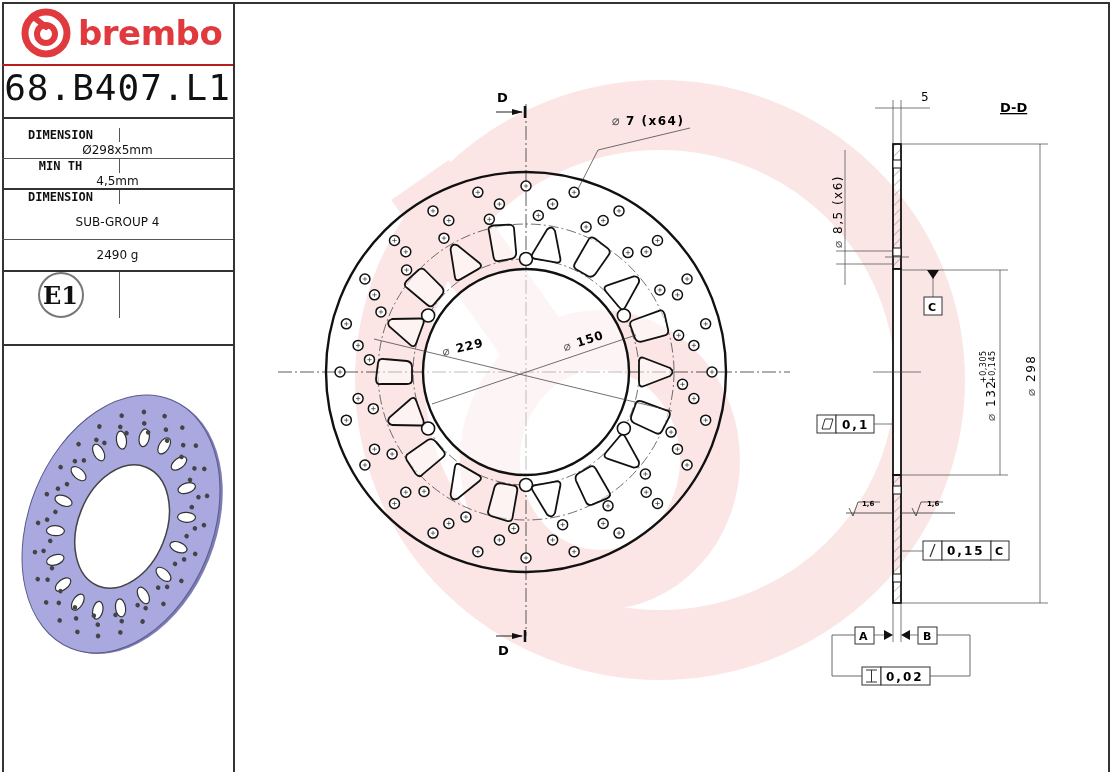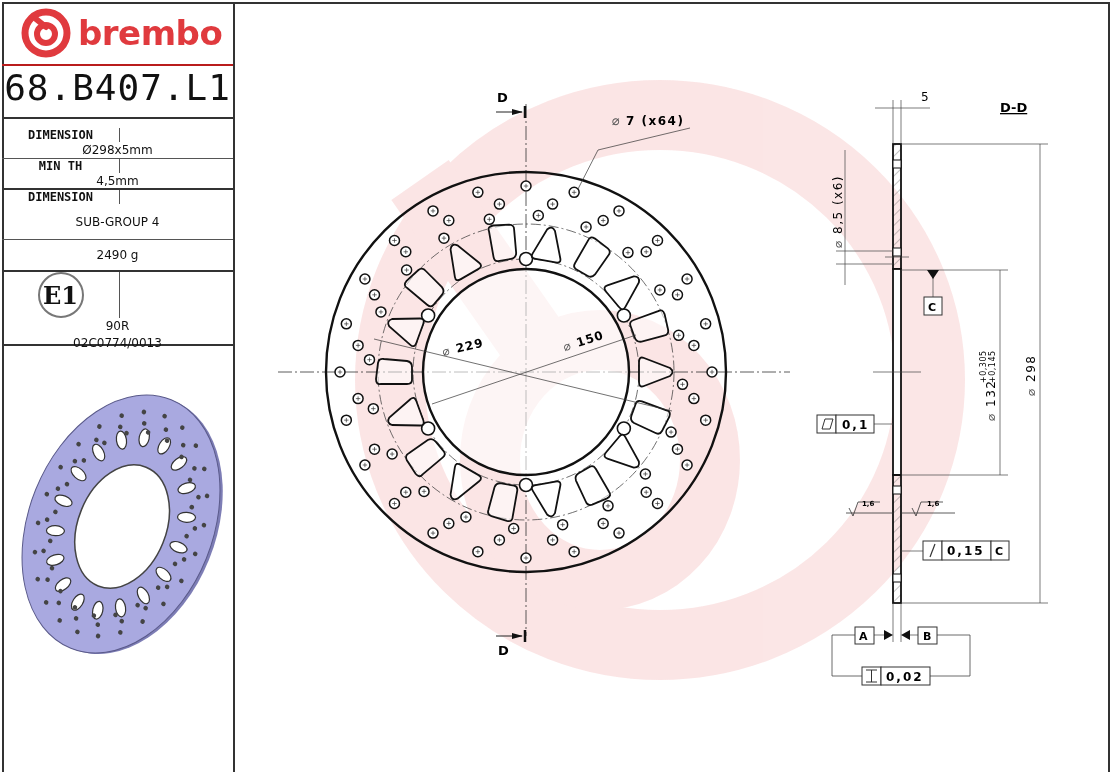--- a/index.html
+++ b/index.html
@@ -56,24 +56,20 @@
     <div class="spec-row" style="height:50px">
       <div class="spec-label">DIMENSION</div>
       <div class="spec-value">SUB-GROUP 4</div>
     </div>
     <div class="spec-row thick" style="height:32px">
       <div class="spec-value">2490 g</div>
     </div>
     <div class="spec-row thick" style="height:74px">
       <div class="spec-label">
         <div class="e1-badge">E1</div>
-      </div>
-      <div class="spec-value homolog">
-        <span>90R</span>
-        <span>02C0774/0013</span>
       </div>
     </div>
   </div>
   <svg class="render-3d" id="render3d" viewBox="0 0 222 300">
       <ellipse cx="116" cy="150" rx="92" ry="134" fill="#7d7db5" transform="rotate(22 113 150)"></ellipse>
       <ellipse cx="113" cy="150" rx="92" ry="134" fill="#a9a9e0" stroke="#5a5a8a" stroke-width="1" transform="rotate(22 113 150)"></ellipse>
       <ellipse cx="115" cy="152" rx="44" ry="64" fill="#fff" stroke="#444" stroke-width="1.5" transform="rotate(22 113 150)"></ellipse>
       <ellipse cx="123.76618701534969" cy="61.36730222890128" rx="5" ry="9" fill="#fff" stroke="#333" stroke-width="1.2" transform="rotate(22 113 150) rotate(10 123.76618701534969 61.36730222890128)"></ellipse>
       <ellipse cx="144" cy="72.05771365940052" rx="5" ry="9" fill="#fff" stroke="#333" stroke-width="1.2" transform="rotate(22 113 150) rotate(30 144 72.05771365940052)"></ellipse>
       <ellipse cx="160.49475547337664" cy="92.14911512821146" rx="5" ry="9" fill="#fff" stroke="#333" stroke-width="1.2" transform="rotate(22 113 150) rotate(50 160.49475547337664 92.14911512821146)"></ellipse>

